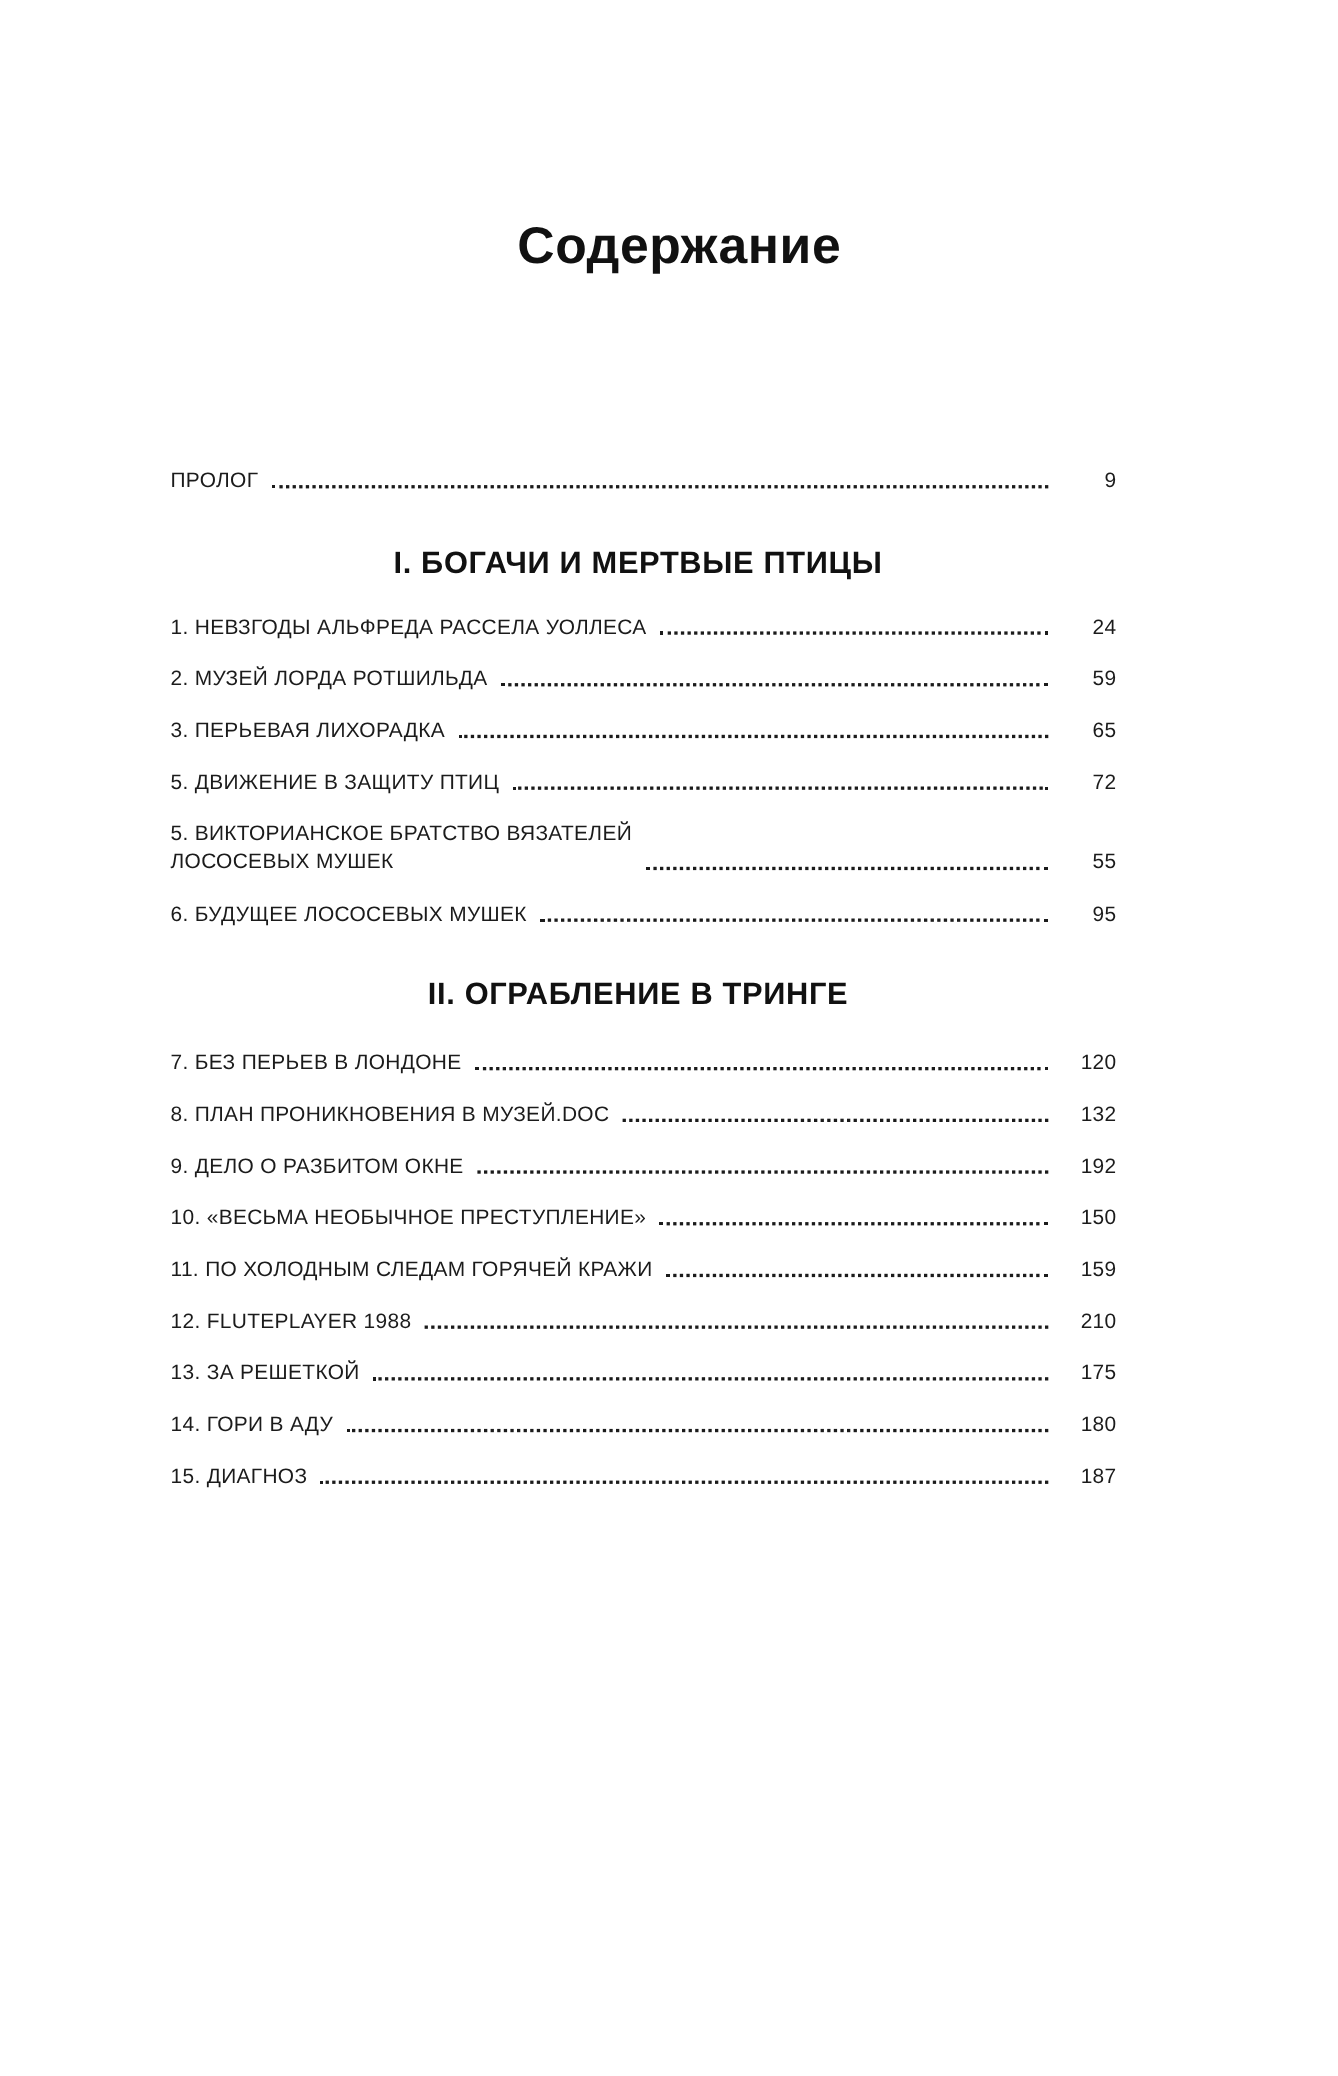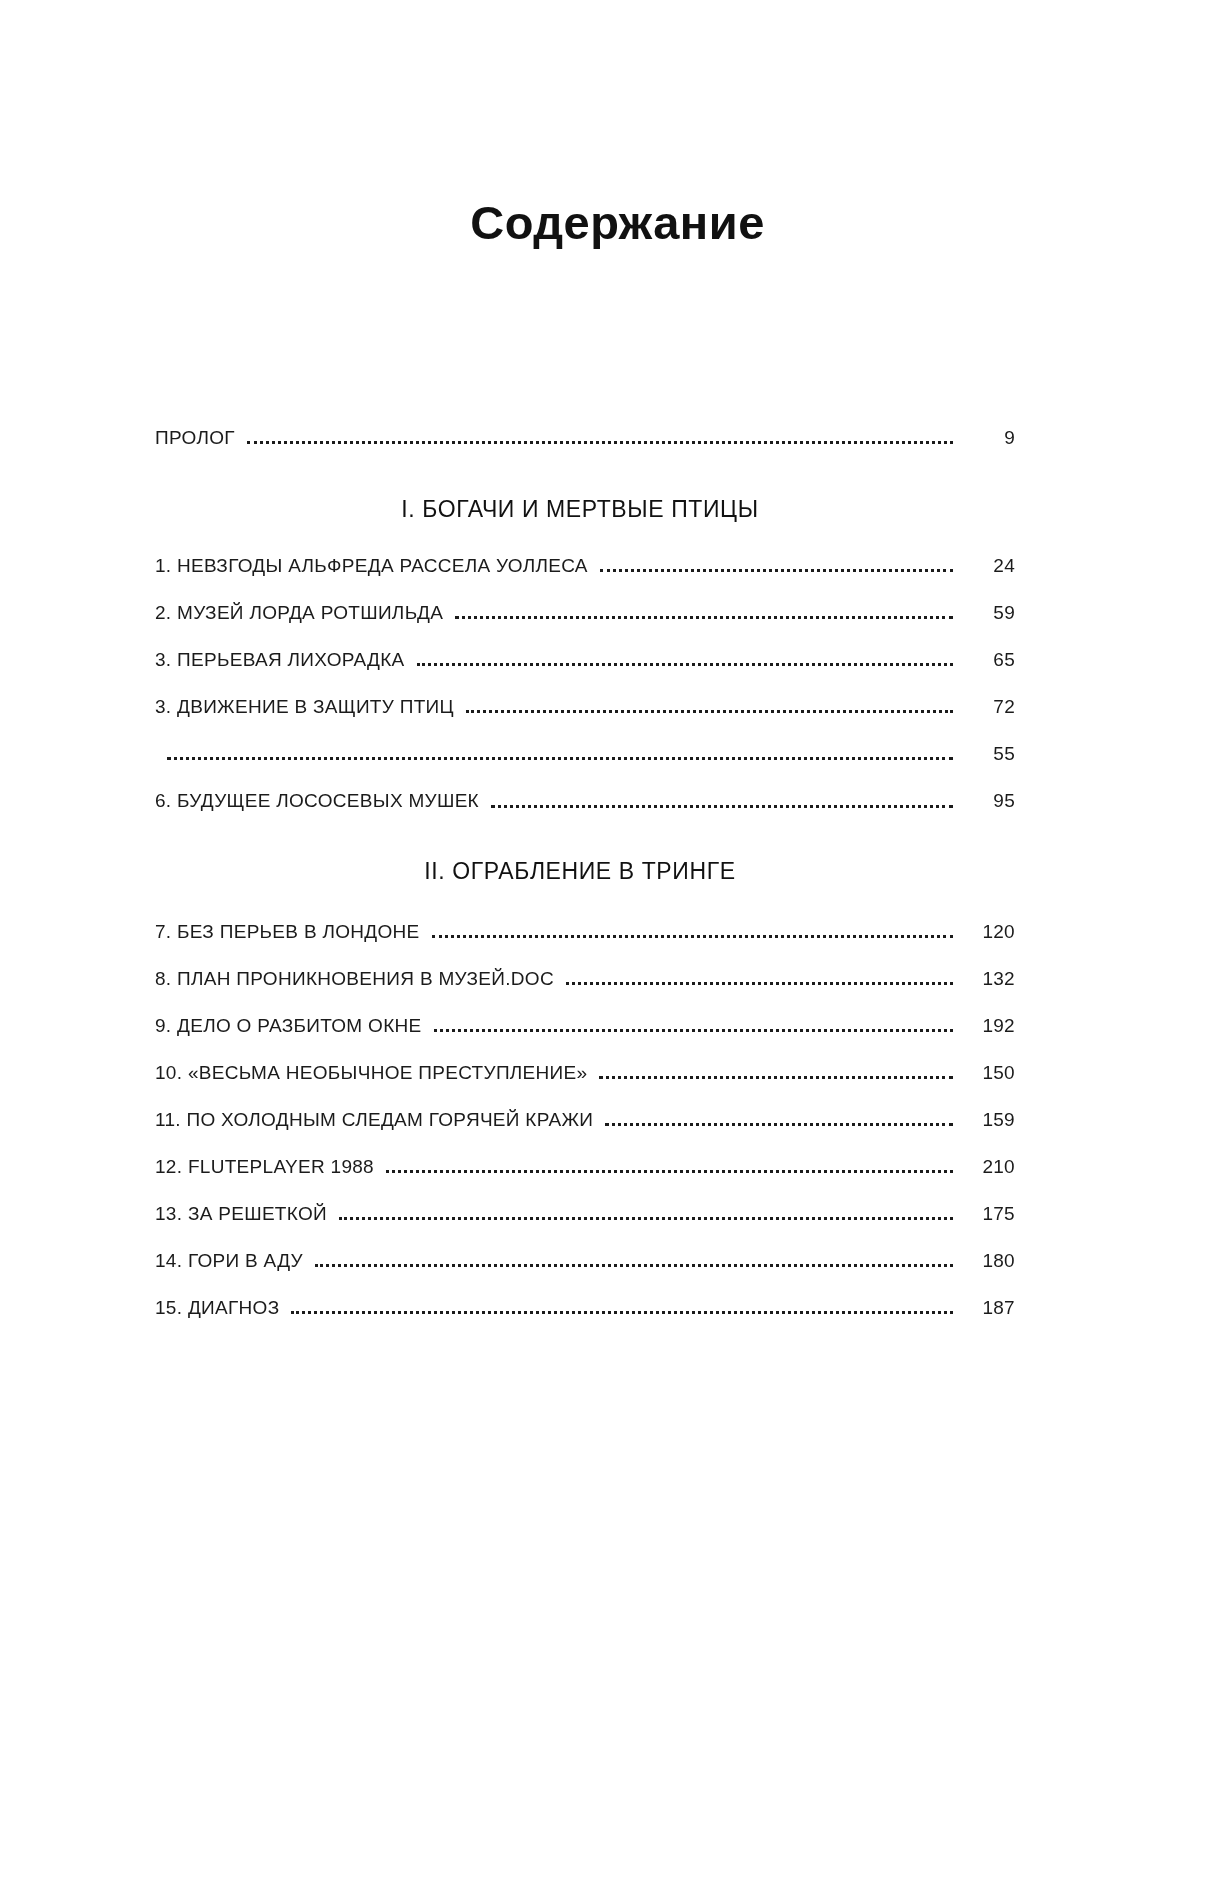--- a/index.html
+++ b/index.html
@@ -64,22 +64,22 @@
   .entry .page-num {
     flex: 0 0 auto;
     width: 52px;
     text-align: right;
     font-variant-numeric: tabular-nums;
   }
   .entry.prologue {
     margin-bottom: 46px;
   }
   .part-heading {
-    font-size: 23px;
-    font-weight: normal;
+    font-size: 28px;
+    font-weight: bold;
     text-align: center;
     letter-spacing: 0.6px;
     color: #111111;
     margin: 38px 0 30px 0;
     padding-right: 10px;
   }
   .part-heading.second {
     margin-top: 44px;
     margin-bottom: 34px;
   }
@@ -120,26 +120,28 @@
         <span class="page-num">59</span>
       </div>
 
       <div class="entry">
         <span class="label">3. ПЕРЬЕВАЯ ЛИХОРАДКА</span>
         <span class="leader"></span>
         <span class="page-num">65</span>
       </div>
 
       <div class="entry">
-        <span class="label">3. ДВИЖЕНИЕ В ЗАЩИТУ ПТИЦ</span>
+        <span class="label">5. ДВИЖЕНИЕ В ЗАЩИТУ ПТИЦ</span>
         <span class="leader"></span>
         <span class="page-num">72</span>
       </div>
 
       <div class="entry two-line">
+        <span class="label">5. ВИКТОРИАНСКОЕ БРАТСТВО ВЯЗАТЕЛЕЙ
+ЛОСОСЕВЫХ МУШЕК</span>
         <span class="leader"></span>
         <span class="page-num">55</span>
       </div>
 
       <div class="entry">
         <span class="label">6. БУДУЩЕЕ ЛОСОСЕВЫХ МУШЕК</span>
         <span class="leader"></span>
         <span class="page-num">95</span>
       </div>
 

